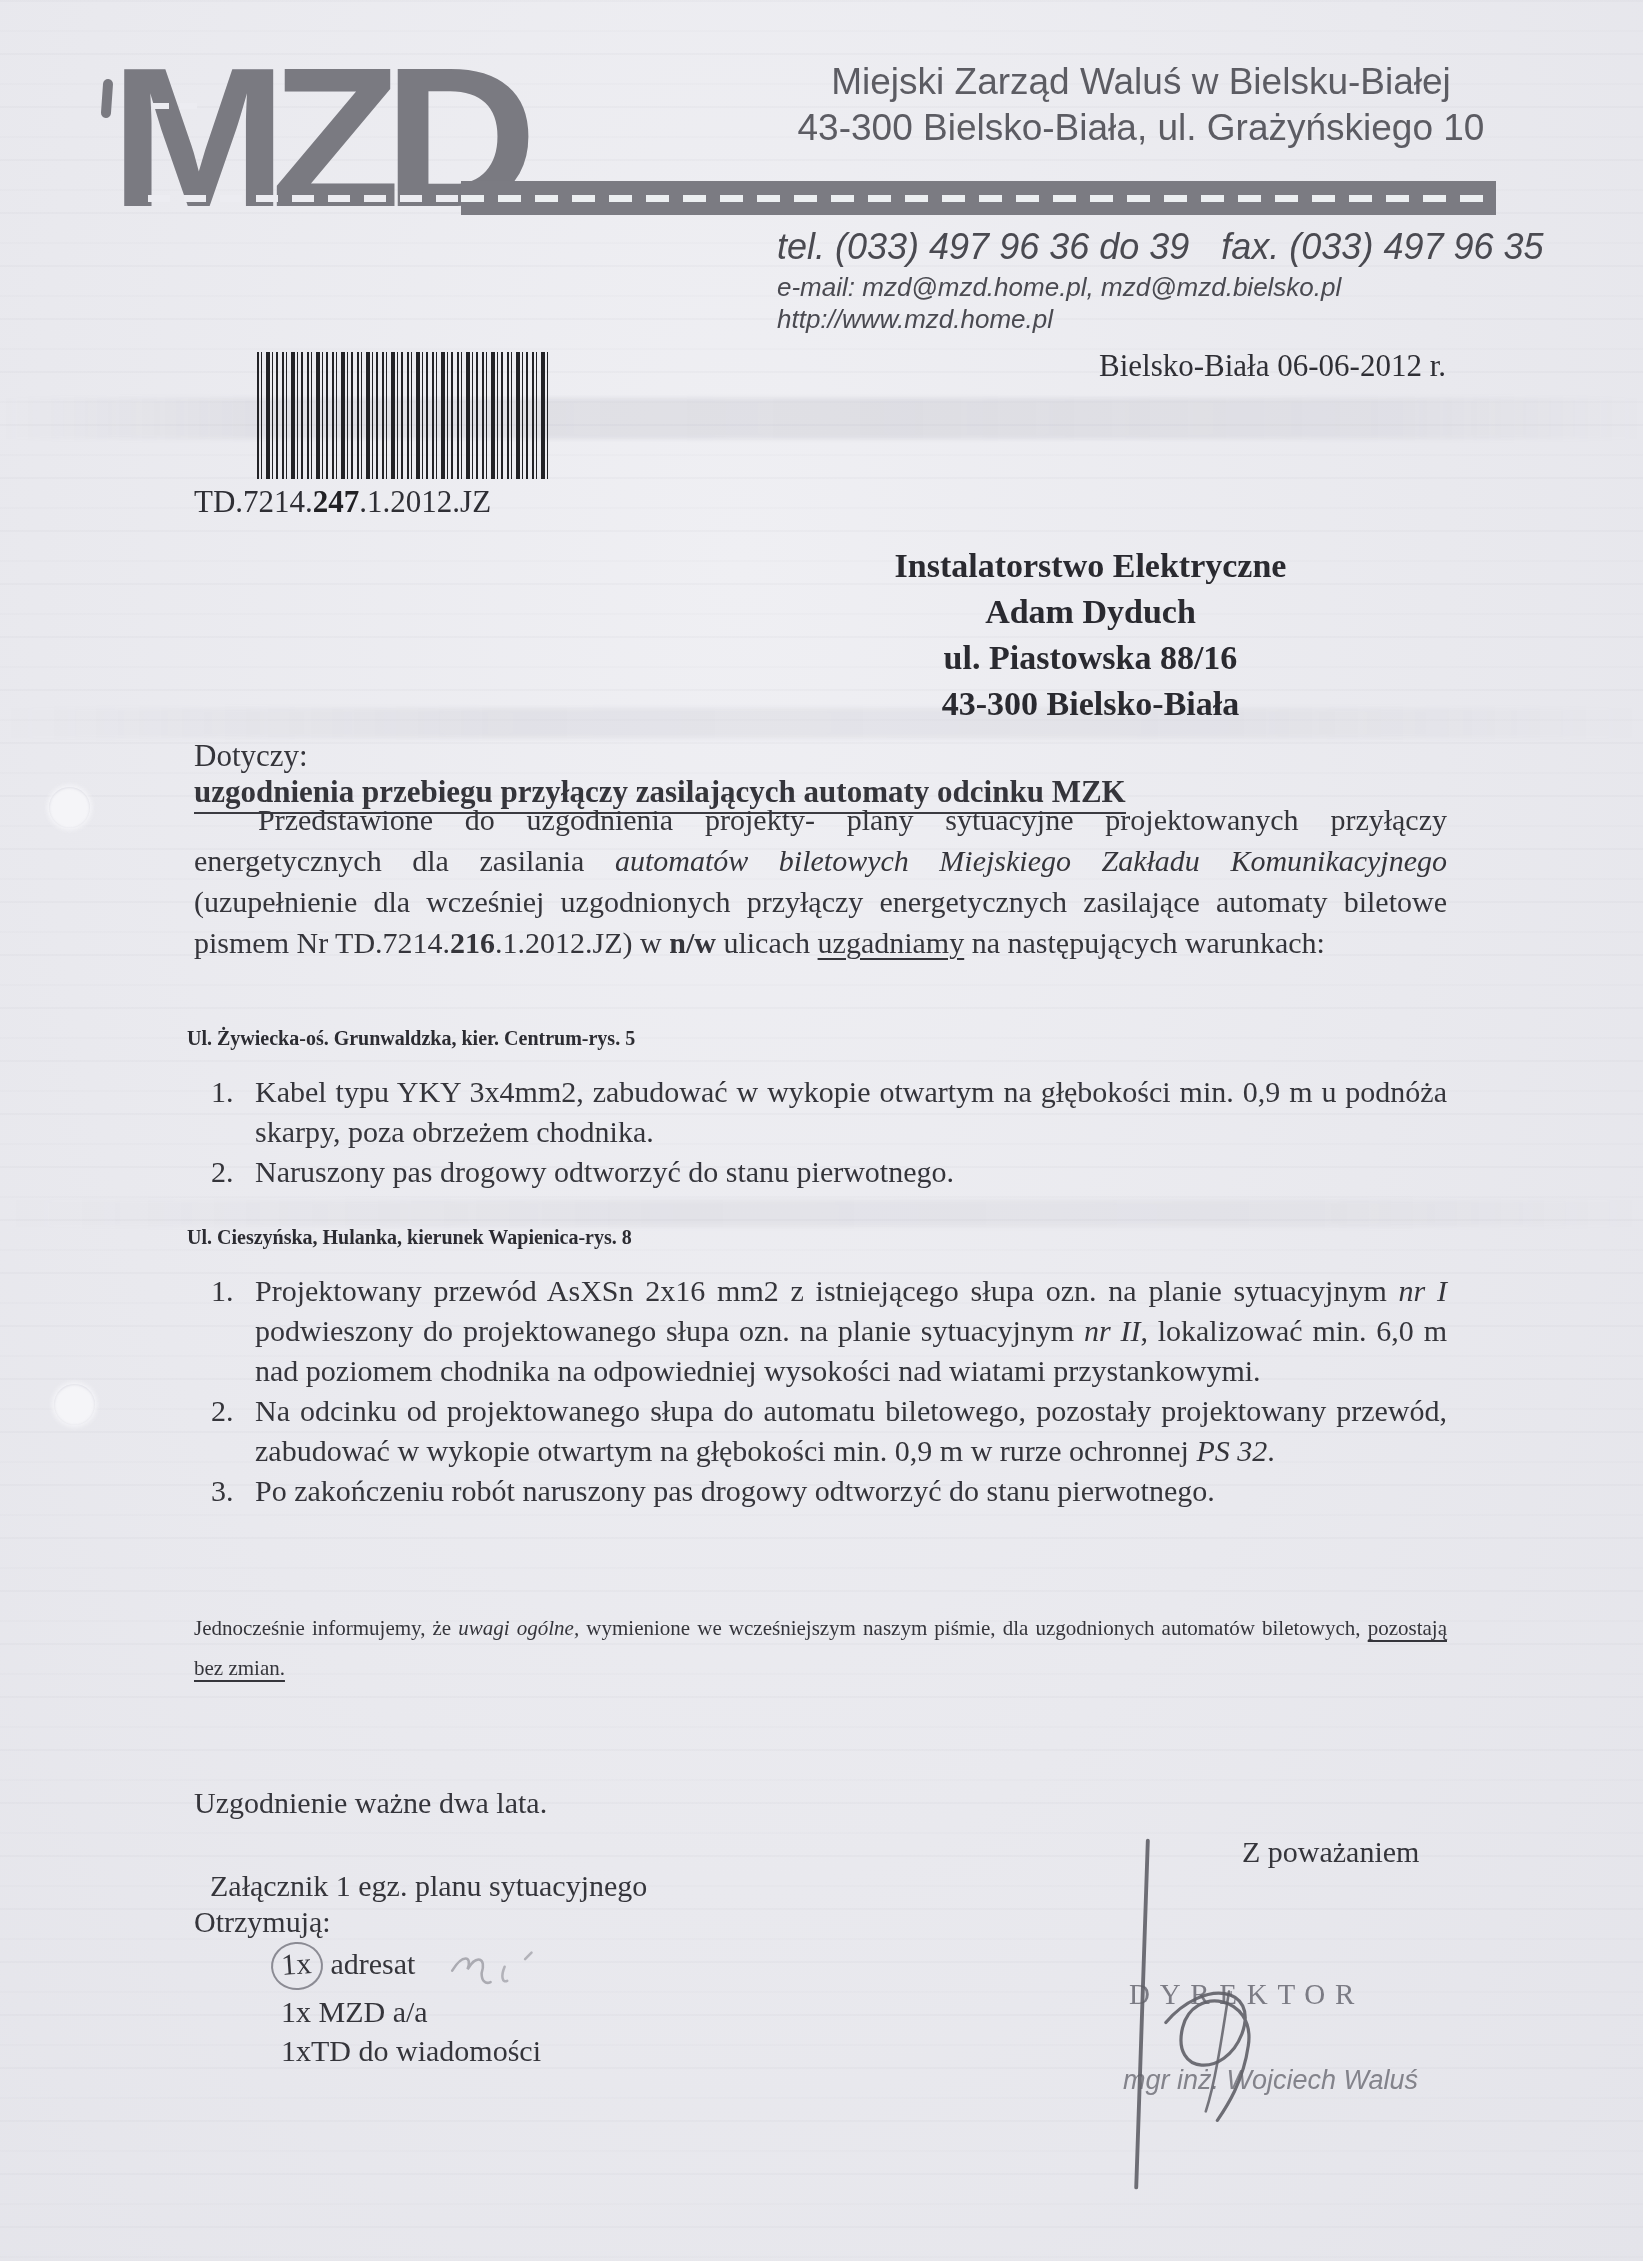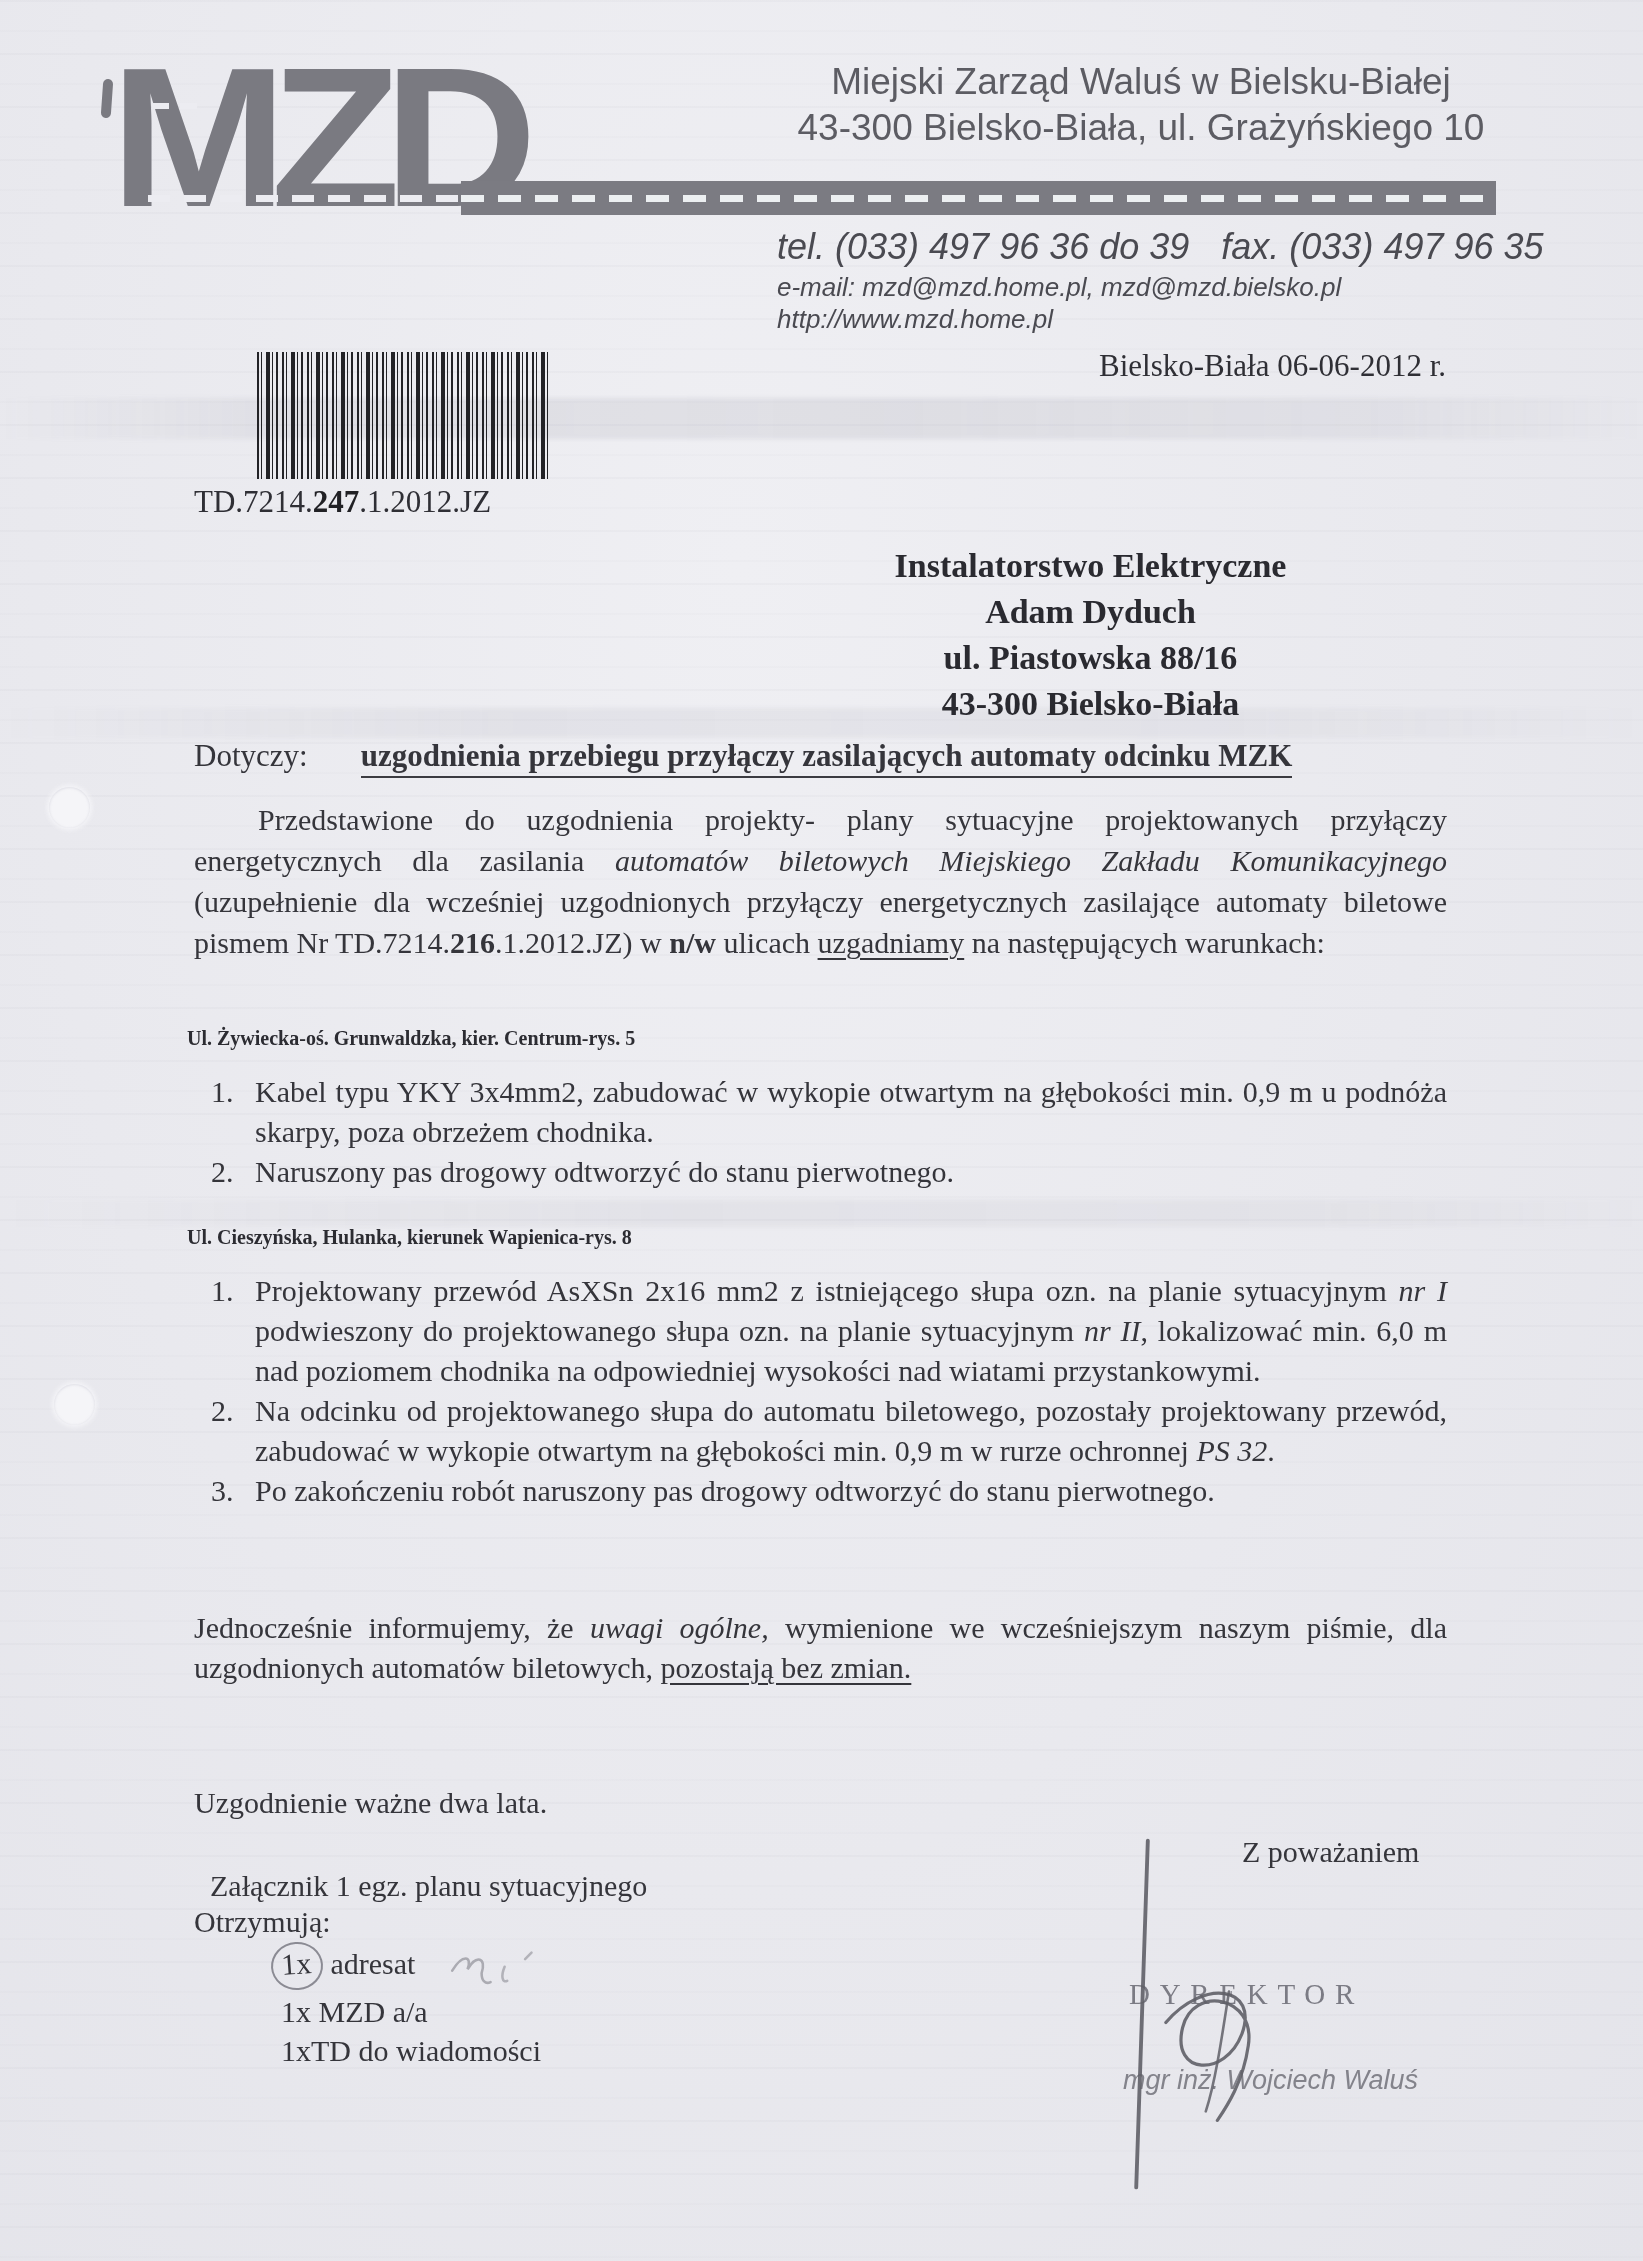--- a/index.html
+++ b/index.html
@@ -50,38 +50,38 @@
       #232327 3.9px 5.2px, transparent 5.2px 9px,
       #232327 9px 13px, transparent 13px 15px,
       #232327 15px 16px, transparent 16px 19.3px,
       #232327 19.3px 21px, transparent 21px 25px);}
   #refNumber{position:absolute;left:194px;top:484px;font-size:31px;color:#2f2f35;}
   #refNumber b{color:#212125;}
 
   #recipient{position:absolute;left:731px;top:543px;width:719px;text-align:center;
     font-weight:bold;font-size:34px;line-height:46px;color:#2a2a30;}
 
-  #subjectRow{position:absolute;left:194px;top:738px;display:flex;align-items:flex-start;font-size:31px;}
+  #subjectRow{position:absolute;left:194px;top:738px;display:flex;align-items:flex-start;font-size:31px;flex-direction:column;}
   #subjectLabel{margin-right:53px;}
   #subjectText{font-weight:bold;border-bottom:2.6px solid #3b3b41;padding-bottom:1.9px;}
 
   #intro{position:absolute;left:194px;top:799px;width:1253px;font-size:30px;line-height:41px;
     text-align:justify;text-indent:64px;}
   .u{text-decoration:underline;text-decoration-thickness:1.9px;text-underline-offset:4.5px;}
 
   .sec-heading{position:absolute;left:187px;font-weight:bold;font-size:20px;color:#2c2c32;}
   #sec1Heading{top:1027px;}
   #sec2Heading{top:1226px;}
   .olist{position:absolute;left:194px;width:1253px;font-size:30px;line-height:40px;}
   #list1{top:1072px;}
   #list2{top:1271px;}
   .li{position:relative;padding-left:61px;text-align:justify;}
   .li .num{position:absolute;left:17px;top:0;}
 
-  #closing{position:absolute;left:194px;top:1608px;width:1253px;font-size:30px;line-height:40px;}
+  #closing{position:absolute;left:194px;top:1608px;width:1253px;font-size:21px;line-height:40px;}
   #closing p{margin:0;text-align:justify;}
   #validity{position:absolute;left:194px;top:1786px;font-size:30px;}
   #regards{position:absolute;left:1242px;top:1835px;font-size:30px;}
   #zalacznik{position:absolute;left:210px;top:1869px;font-size:30px;}
   #otrzymuja{position:absolute;left:194px;top:1905px;font-size:30px;}
   #distList{position:absolute;left:281px;top:1942px;font-size:30px;line-height:37px;}
   .ditem{margin-bottom:2.6px;white-space:nowrap;}
   .circle{display:inline-block;border:2.6px solid rgba(100,100,110,0.7);border-radius:50%;
     padding:1.3px 9.7px 5.8px 8.4px;margin-left:-10.3px;transform:rotate(-4deg);}
   .after-circle{margin-left:7.7px;}

